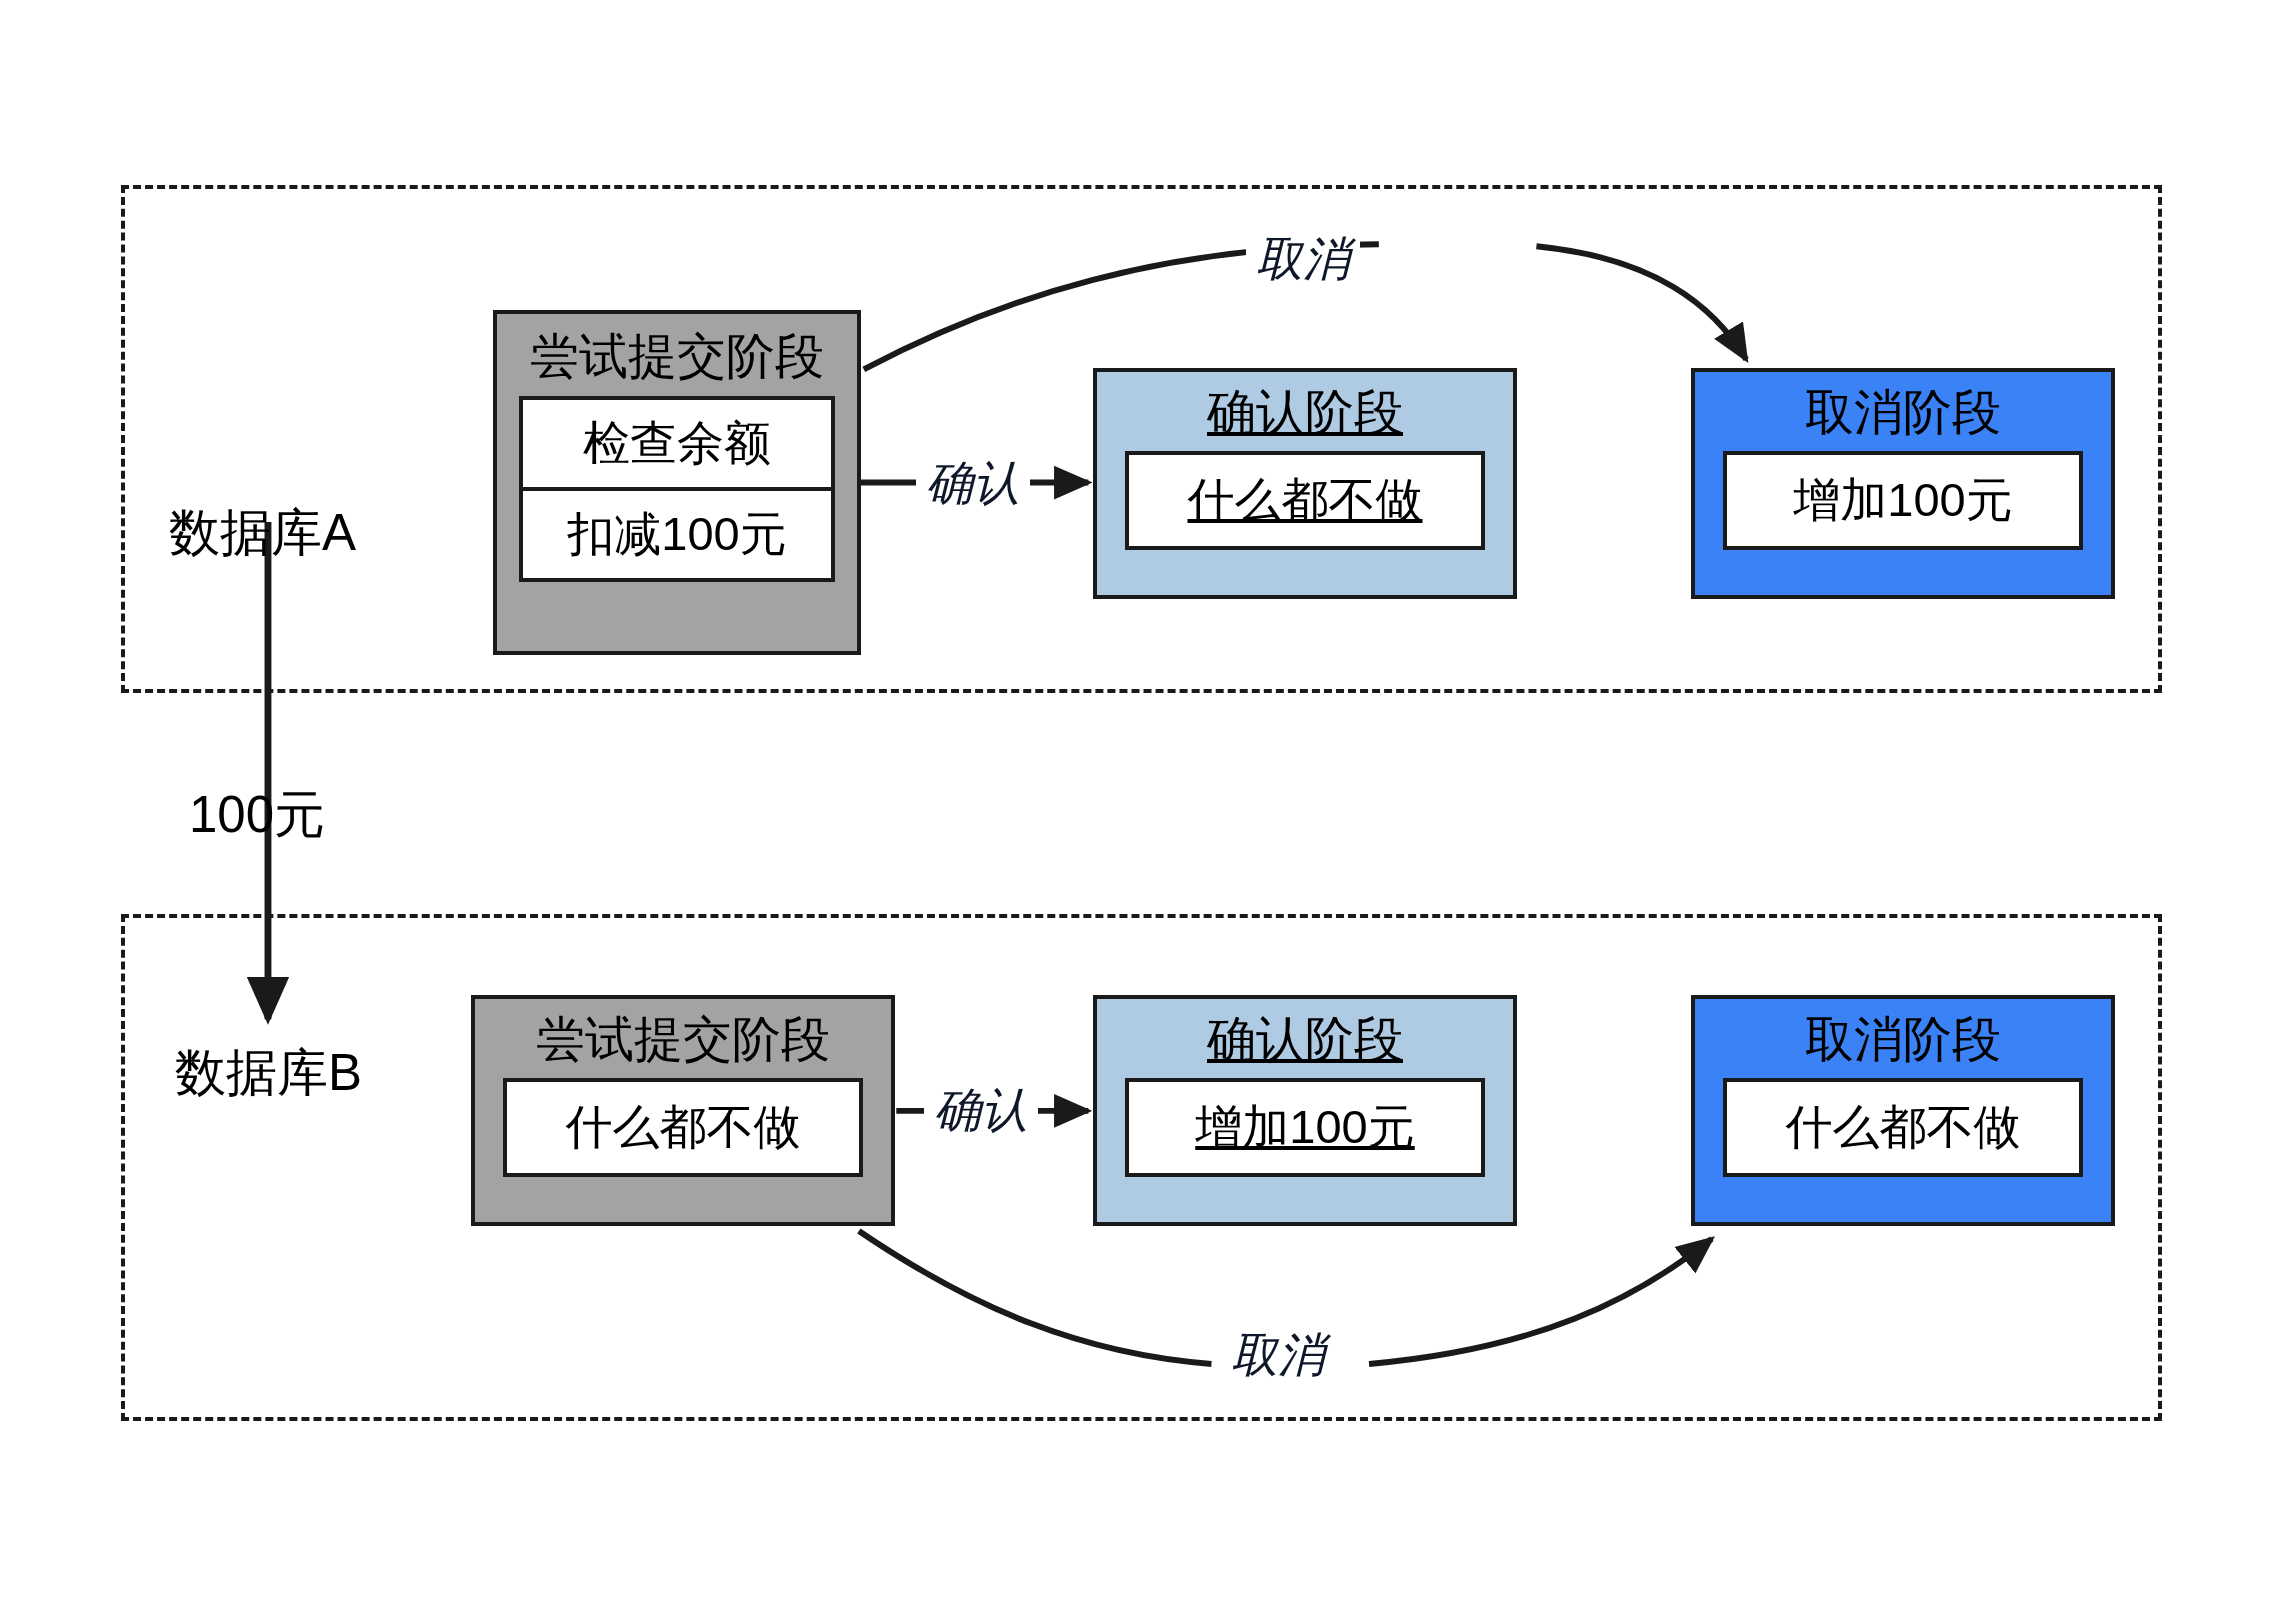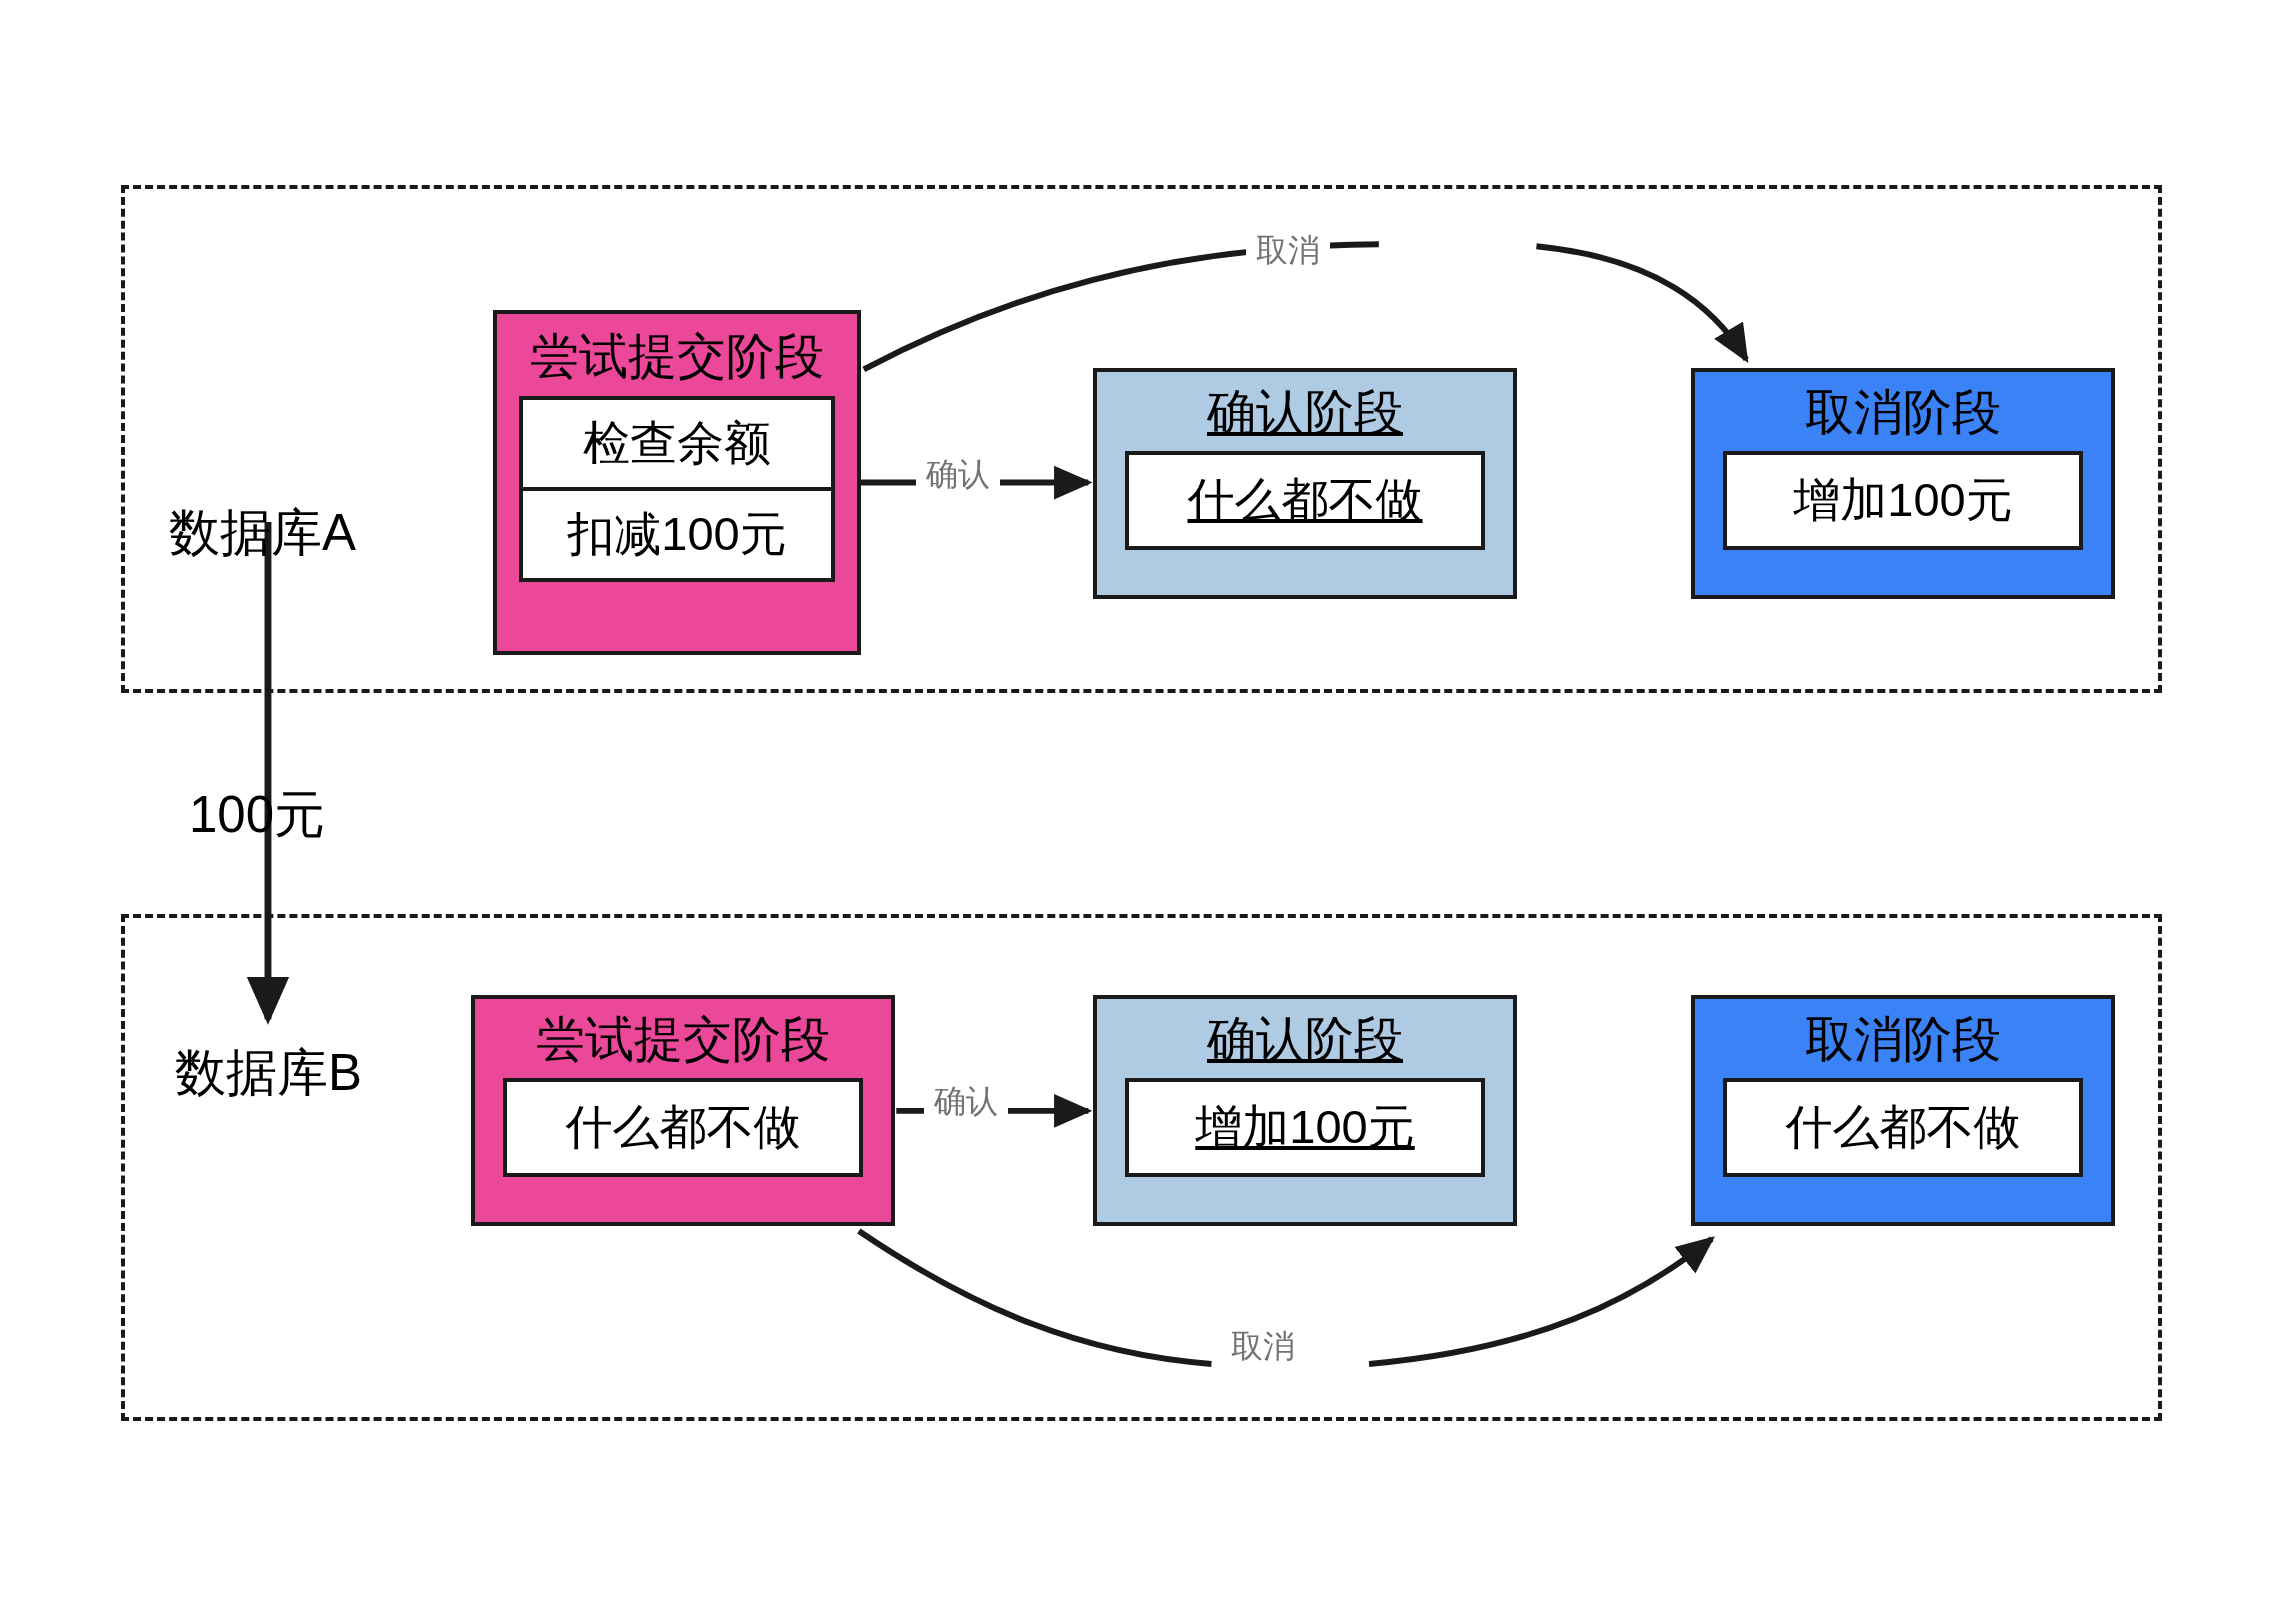--- a/index.html
+++ b/index.html
@@ -59,21 +59,21 @@
 
   
   .phase-card {
     position: absolute;
     box-sizing: border-box;
     border: 4.9px solid #1a1a1a;
     display: flex;
     flex-direction: column;
     align-items: center;
   }
-  .phase-card.pink   { background: #ec4899; }
+  .phase-card.pink   { background: #a3a3a3; }
   .phase-card.blue   { background: #AFCBE4; text-decoration: underline; }
   .phase-card.orange { background: #3b82f6; }
 
   .phase-title {
     font-size: 49px;
     color: #000000;
     line-height: 1;
     white-space: nowrap;
   }
   .phase-ops {
@@ -135,26 +135,27 @@
   #card-b-cancel {
     left: 1691px; top: 995px; width: 424px; height: 231px;
     padding: 15.8px 27.6px 17.7px 27.6px;
   }
   #card-b-cancel .phase-title { margin-bottom: 13.8px; }
   #card-b-cancel .phase-op { height: 91px; }
 
   
   .edge-label {
     position: absolute;
-    font-size: 32px;
-    color: #737373;
+    font-size: 47px;
+    color: #0f172a;
     background: #ffffff;
     white-space: nowrap;
     padding: 0 9.9px;
     line-height: 1.05;
+    font-style: italic;
   }
   #edge-label-a-confirm { left: 916px;  top: 458px;  }
   #edge-label-a-cancel  { left: 1246px; top: 234px;  }
   #edge-label-b-confirm { left: 924px;  top: 1085px; }
   #edge-label-b-cancel  { left: 1221px; top: 1330px; }
 </style>
 </head>
 <body>
 
 <div id="canvas">

